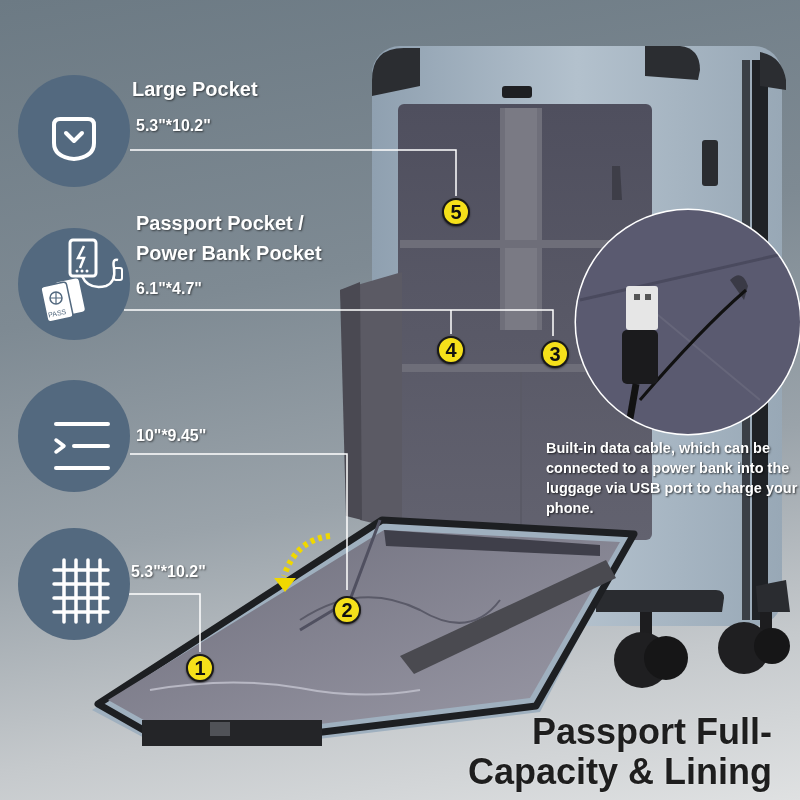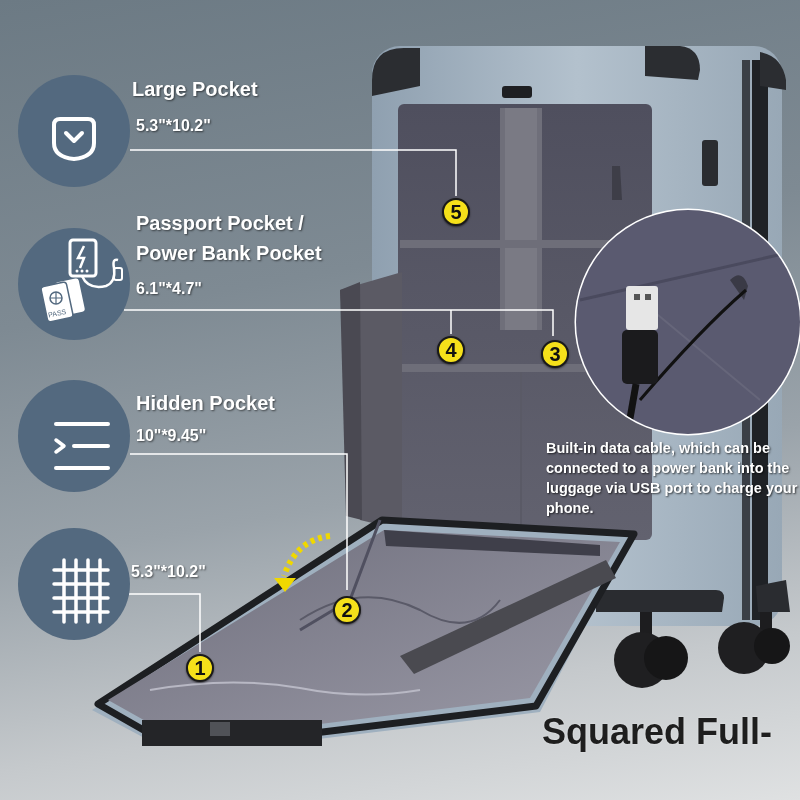--- a/index.html
+++ b/index.html
@@ -204,29 +204,29 @@
     </svg>
   </div>
 
   <div class="label-title" style="left:132px;top:76px;">Large Pocket</div>
   <div class="label-dim" style="left:136px;top:117px;">5.3"*10.2"</div>
 
   <div class="label-title" style="left:136px;top:210px;">Passport Pocket /</div>
   <div class="label-title" style="left:136px;top:240px;">Power Bank Pocket</div>
   <div class="label-dim" style="left:136px;top:280px;">6.1"*4.7"</div>
 
-  <div class="label-title" style="left:136px;top:390px;">Hidden Pocket</div>
   <div class="label-dim" style="left:136px;top:427px;">10"*9.45"</div>
 
   <div class="label-dim" style="left:131px;top:563px;">5.3"*10.2"</div>
 
   <div class="badge" style="left:442px;top:198px;">5</div>
   <div class="badge" style="left:437px;top:336px;">4</div>
   <div class="badge" style="left:541px;top:340px;">3</div>
   <div class="badge" style="left:333px;top:596px;">2</div>
   <div class="badge" style="left:186px;top:654px;">1</div>
 
   <div class="cable-note">Built-in data cable, which can be connected to a power bank into the luggage via USB port to charge your phone.</div>
 
   <div class="headline">
-    <div>Squared Full-</div>
+    <div>Passport Full-</div>
+    <div>Capacity &amp; Lining</div>
   </div>
 </div>
 
 </body></html>

